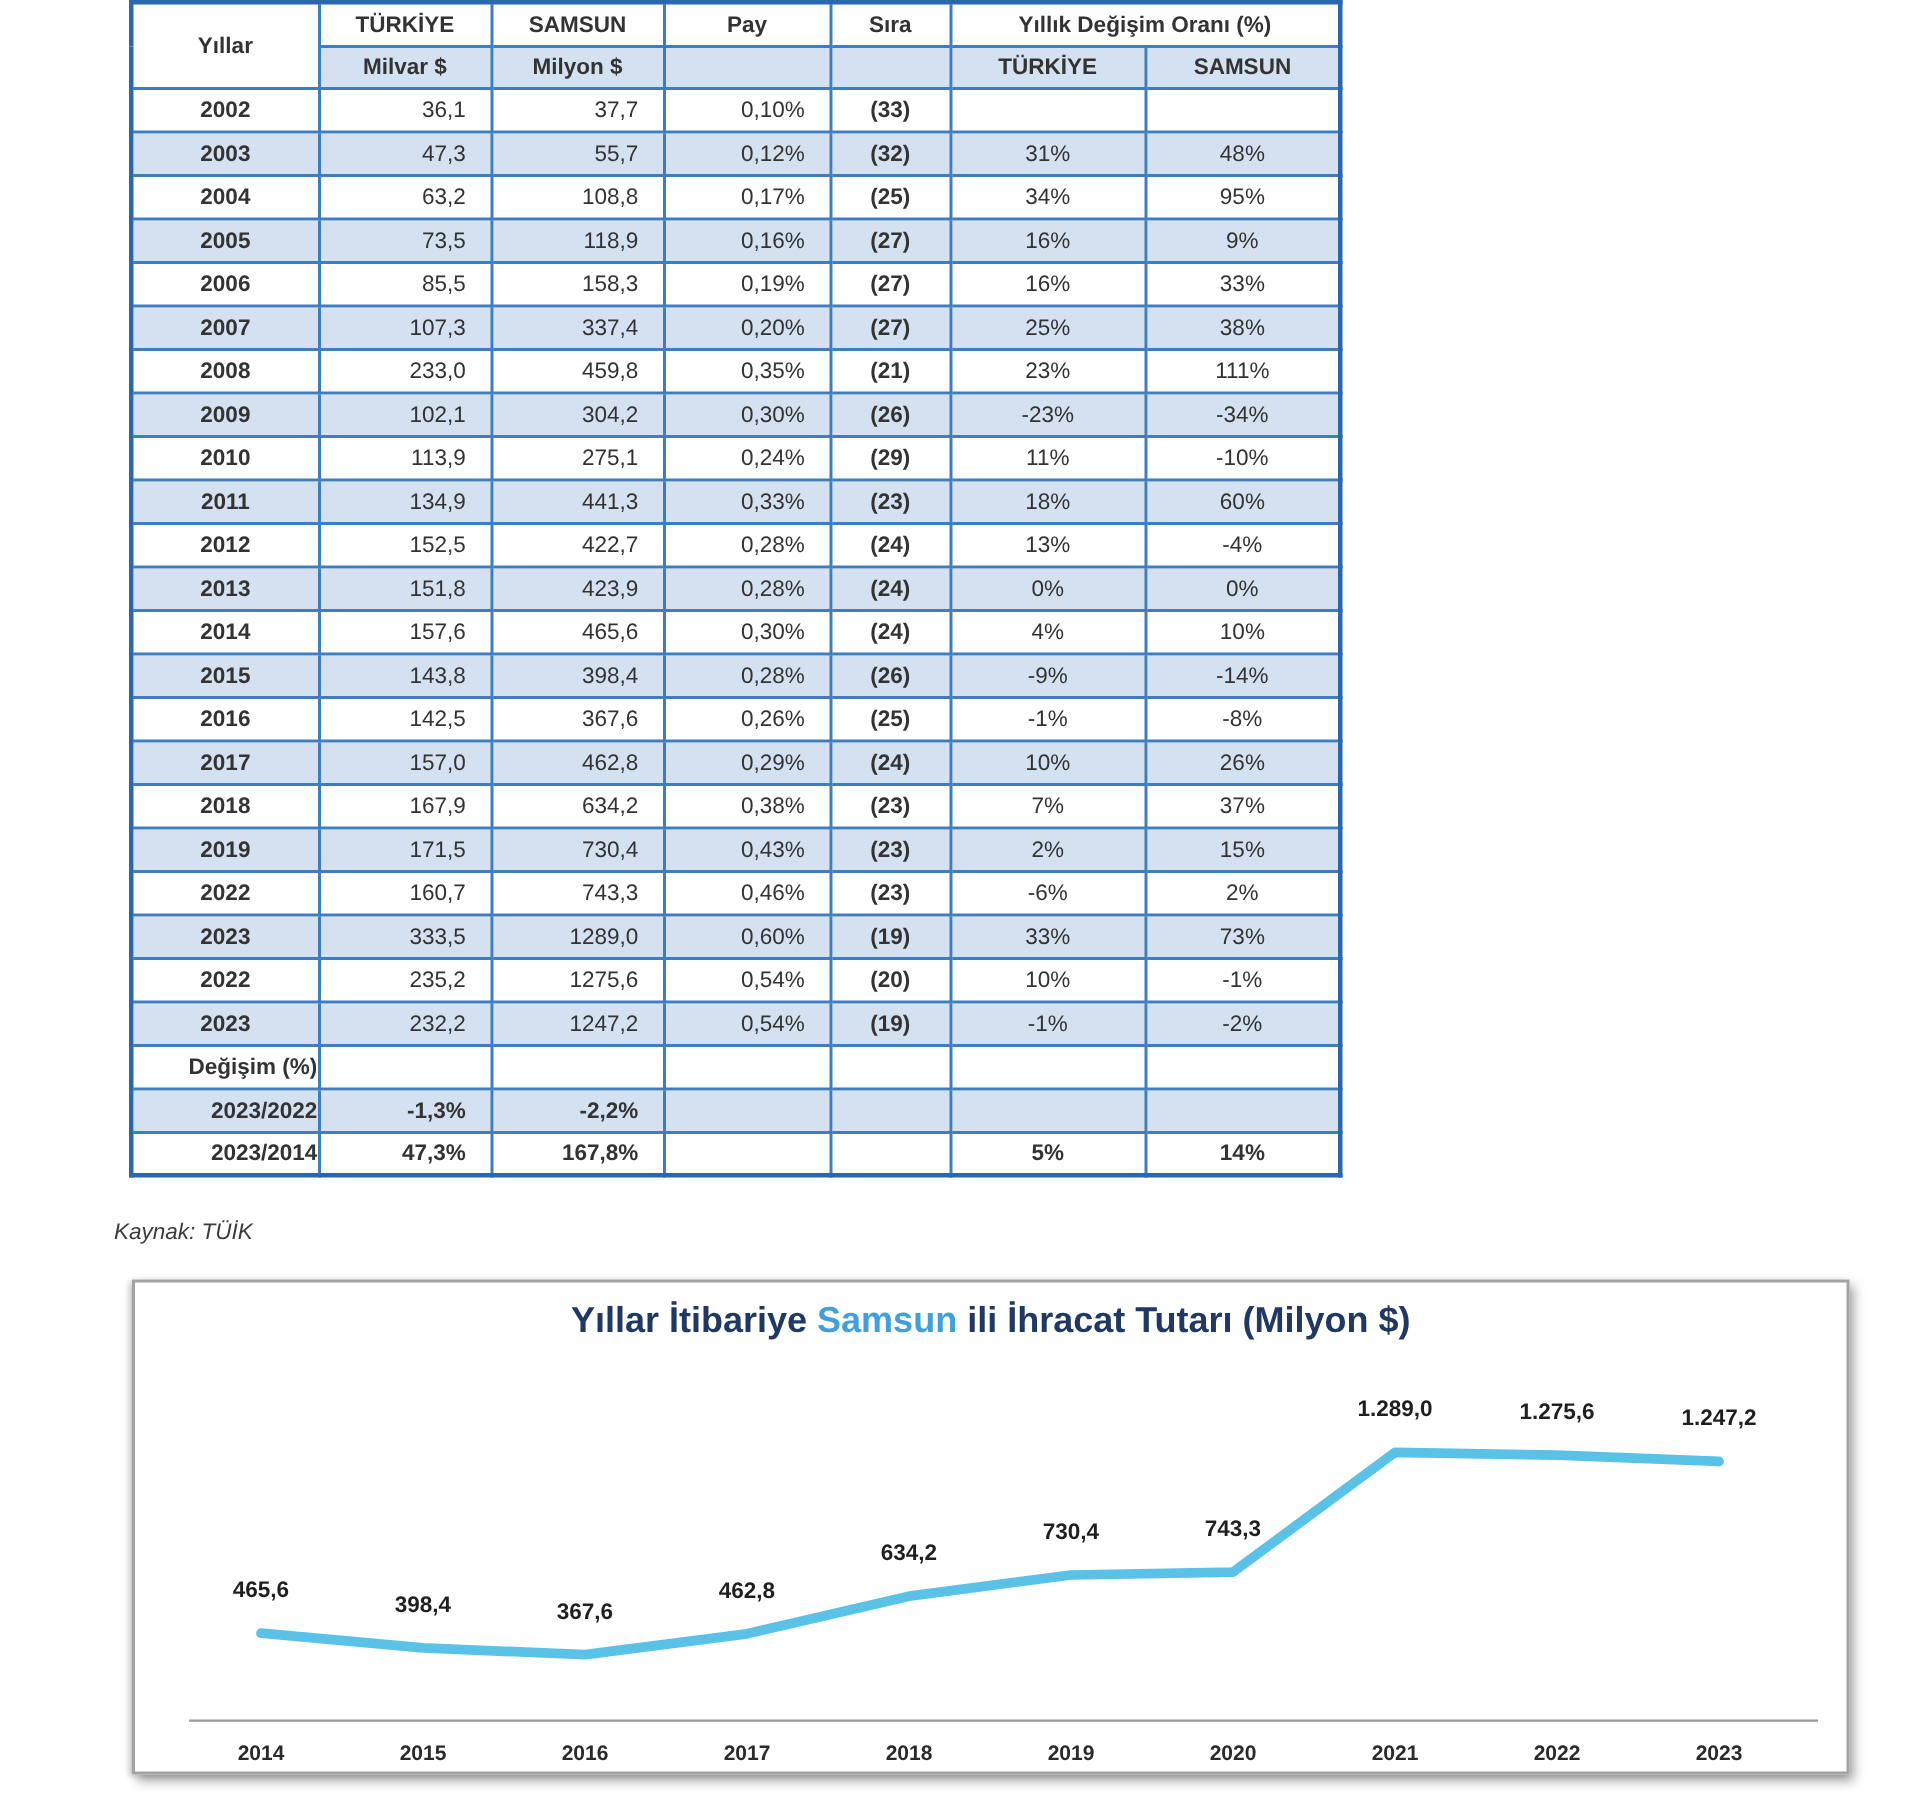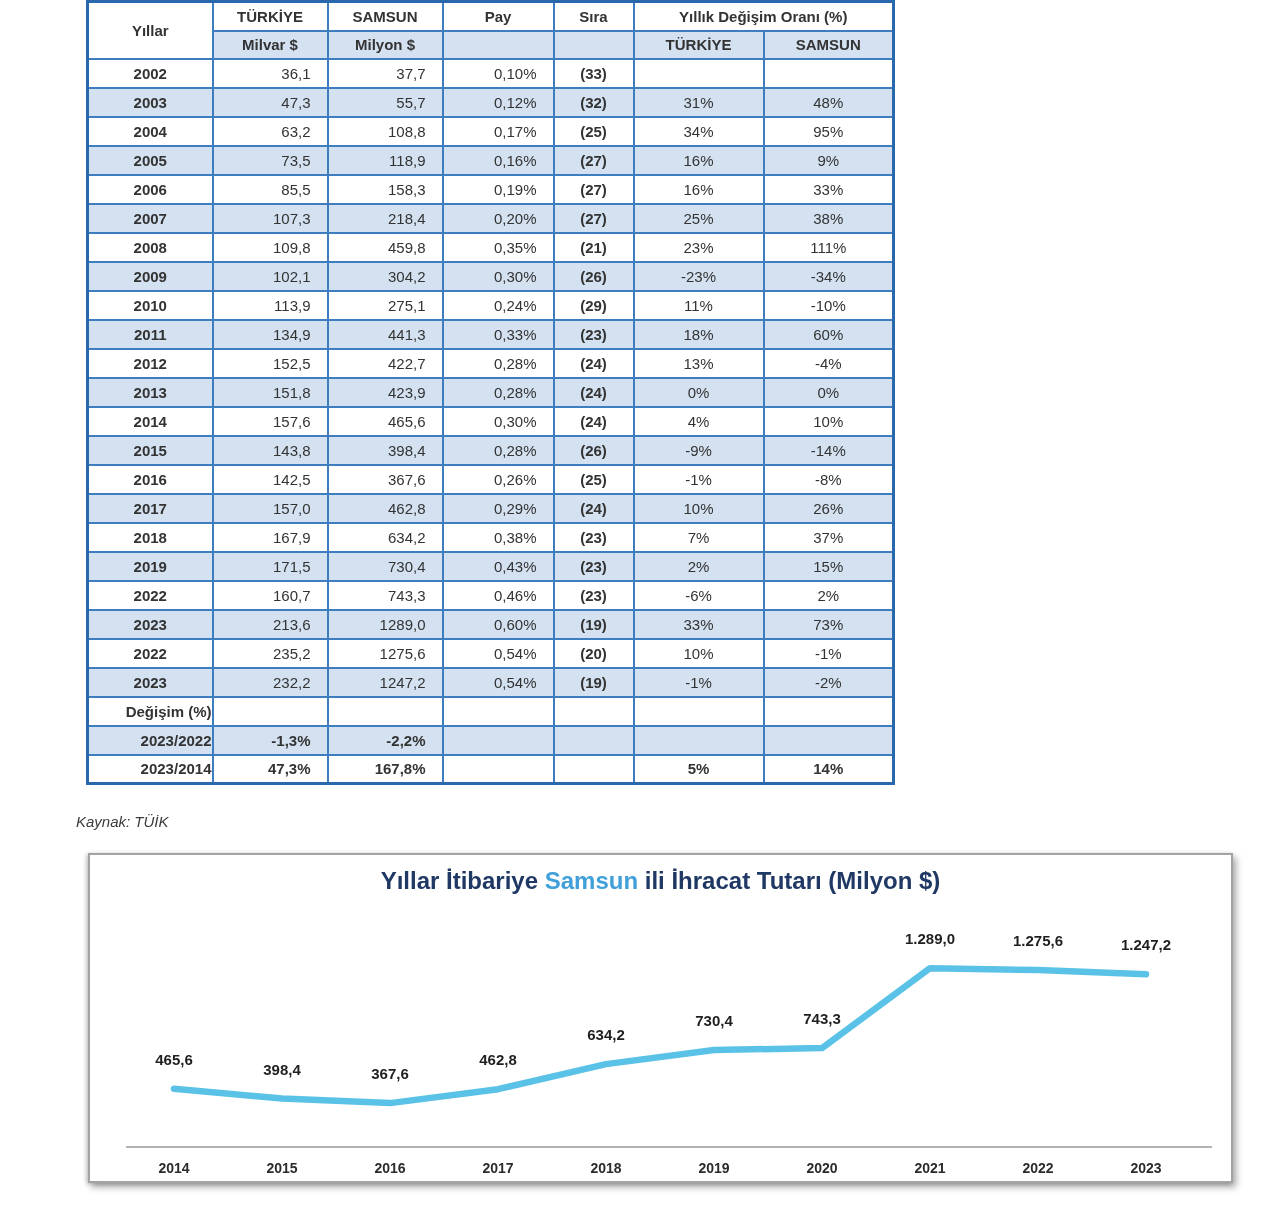--- a/index.html
+++ b/index.html
@@ -113,29 +113,29 @@
           <td class="c-num">85,5</td>
           <td class="c-num">158,3</td>
           <td class="c-num">0,19%</td>
           <td class="c-sira">(27)</td>
           <td class="c-pct">16%</td>
           <td class="c-pct">33%</td>
         </tr>
         <tr>
           <td class="c-year">2007</td>
           <td class="c-num">107,3</td>
-          <td class="c-num">218,4</td>
+          <td class="c-num">337,4</td>
           <td class="c-num">0,20%</td>
           <td class="c-sira">(27)</td>
           <td class="c-pct">25%</td>
           <td class="c-pct">38%</td>
         </tr>
         <tr>
           <td class="c-year">2008</td>
-          <td class="c-num">109,8</td>
+          <td class="c-num">233,0</td>
           <td class="c-num">459,8</td>
           <td class="c-num">0,35%</td>
           <td class="c-sira">(21)</td>
           <td class="c-pct">23%</td>
           <td class="c-pct">111%</td>
         </tr>
         <tr>
           <td class="c-year">2009</td>
           <td class="c-num">102,1</td>
           <td class="c-num">304,2</td>
@@ -238,21 +238,21 @@
           <td class="c-year">2022</td>
           <td class="c-num">160,7</td>
           <td class="c-num">743,3</td>
           <td class="c-num">0,46%</td>
           <td class="c-sira">(23)</td>
           <td class="c-pct">-6%</td>
           <td class="c-pct">2%</td>
         </tr>
         <tr>
           <td class="c-year">2023</td>
-          <td class="c-num">213,6</td>
+          <td class="c-num">333,5</td>
           <td class="c-num">1289,0</td>
           <td class="c-num">0,60%</td>
           <td class="c-sira">(19)</td>
           <td class="c-pct">33%</td>
           <td class="c-pct">73%</td>
         </tr>
         <tr>
           <td class="c-year">2022</td>
           <td class="c-num">235,2</td>
           <td class="c-num">1275,6</td>

